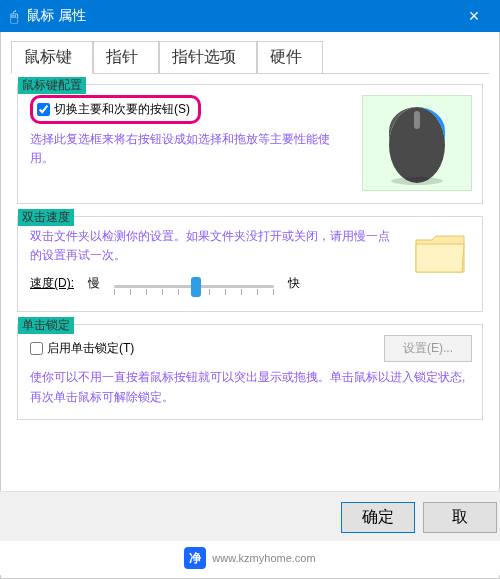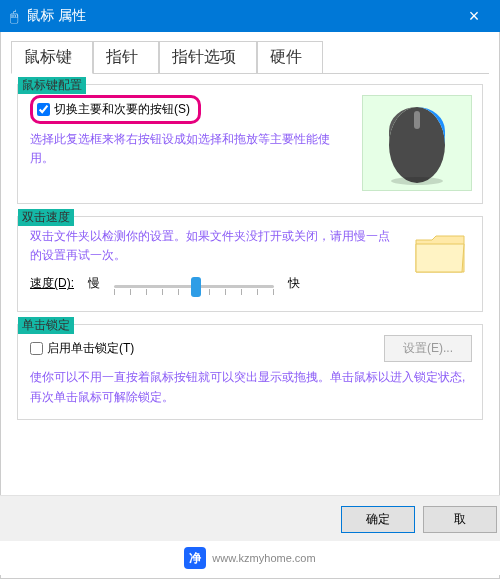--- a/index.html
+++ b/index.html
@@ -126,21 +126,21 @@
     padding-right: 12px;
     background: #f0f0f0;
     position: absolute;
     bottom: 38px;
     left: 1px; right: 1px;
   }
   .button-row button {
     padding: 4px 20px;
     border: 1px solid #adadad;
     background: #e1e1e1;
-    font-size: 12px;
+    font-size: 16px;
     min-width: 74px;
   }
   .button-row button.primary {
     border: 1px solid #0078d7;
     background: #e1e1e1;
   }
   .watermark {
     position: absolute;
     bottom: 4px; left: 0; right: 0;
     display: flex; align-items: center; justify-content: center;

